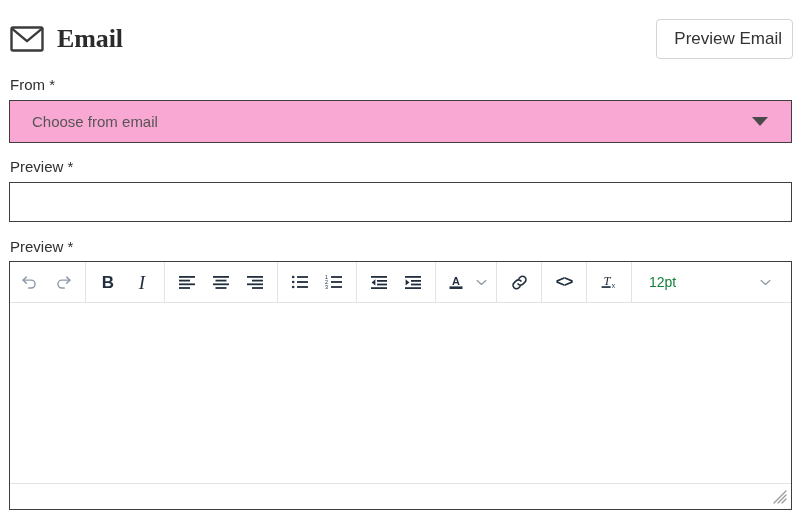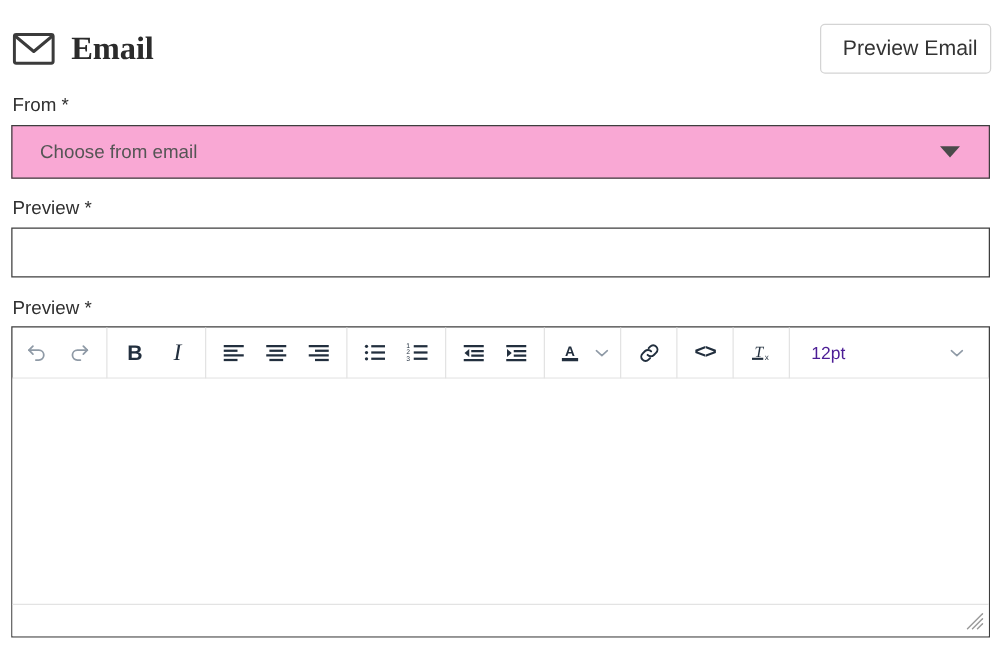--- a/index.html
+++ b/index.html
@@ -95,21 +95,21 @@
   .tbtn-text.bold { font-family: "Liberation Sans", sans-serif; font-weight: bold; font-size: 17px; }
   .tbtn-text.ital { font-style: italic; font-size: 19px; }
   .tbtn-text.code { font-family: "Liberation Sans", sans-serif; font-size: 16px; font-weight: bold; letter-spacing: -1px;}
   .color-btn { width: 30px; }
   .caret-btn { width: 20px; }
   .chev { width: 11px; height: 7px; display: block; }
   .fontsize {
     display: flex; align-items: center; justify-content: space-between;
     height: 30px; width: 145px; padding: 0 11px 0 12px; cursor: pointer;
   }
-  .fontsize-label { font-size: 14px; color: #4c1d95; line-height: 1; }
+  .fontsize-label { font-size: 14px; color: #15803d; line-height: 1; }
   .edit-area {
     flex: 1; background: #ffffff; outline: none;
     padding: 10px 12px; font-size: 16px; color: #222222; overflow: auto;
   }
   .statusbar {
     height: 26px; min-height: 26px; border-top: 1px solid #e3e3e3;
     display: flex; align-items: center; justify-content: flex-end;
     padding-right: 4px; background: #ffffff;
   }
   .resize-grip { width: 14px; height: 14px; display: block; cursor: nwse-resize; }

